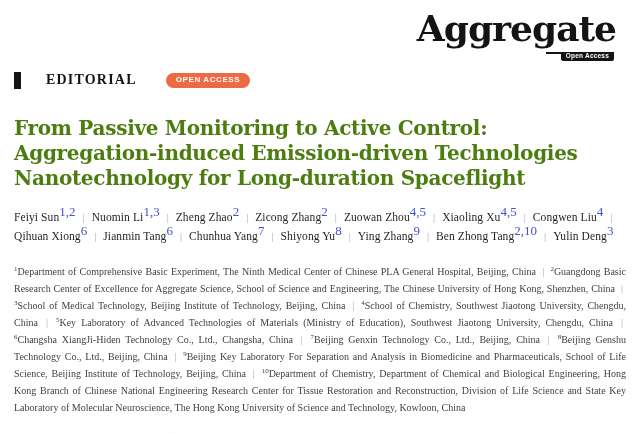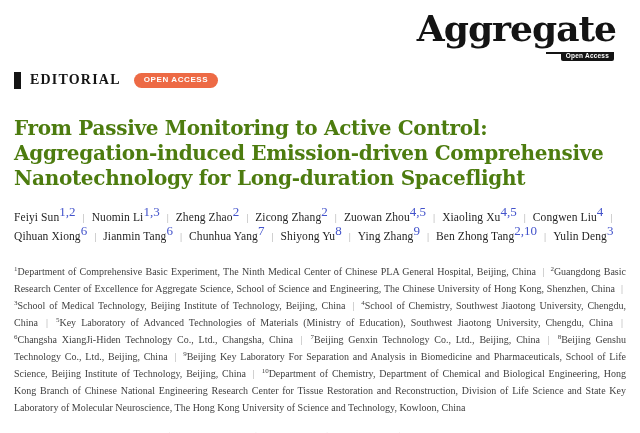--- a/index.html
+++ b/index.html
@@ -39,21 +39,21 @@
     position:absolute;right:2px;bottom:-9px;
     background:#141414;color:#ffffff;
     font-family:"Liberation Sans",sans-serif;
     font-size:6.5px;font-weight:bold;line-height:1;
     padding:1.5px 5px;border-radius:2px;
     letter-spacing:0.2px;
   }
 
   
   .kicker{
-    display:flex;align-items:center;gap:9px;
+    display:flex;align-items:center;gap:25px;
     margin-top:18px;height:20px;
   }
   .kicker-bar{width:7px;height:17px;background:#141414;}
   .kicker-label{
     font-family:"Liberation Serif",serif;
     font-weight:bold;font-size:14px;letter-spacing:1.2px;
     color:#141414;
   }
   .oa-pill{
     background:var(--accent-orange);color:#ffffff;
@@ -121,21 +121,21 @@
   </div>
 
   <div class="kicker">
     <span class="kicker-bar"></span>
     <span class="kicker-label">EDITORIAL</span>
     <span class="oa-pill">OPEN ACCESS</span>
   </div>
 
   <h1 class="title">
     <div>From Passive Monitoring to Active Control:</div>
-    <div>Aggregation-induced Emission-driven Comprehensive</div>
+    <div>Aggregation-induced Emission-driven Technologies</div>
     <div>Nanotechnology for Long-duration Spaceflight</div>
   </h1>
 
   <div class="authors" id="authors"><span class="author"><span class="name">Feiyi Sun</span><sup>1,2</sup></span><span class="author-sep">|</span><span class="author"><span class="name">Nuomin Li</span><sup>1,3</sup></span><span class="author-sep">|</span><span class="author"><span class="name">Zheng Zhao</span><sup>2</sup></span><span class="author-sep">|</span><span class="author"><span class="name">Zicong Zhang</span><sup>2</sup></span><span class="author-sep">|</span><span class="author"><span class="name">Zuowan Zhou</span><sup>4,5</sup></span><span class="author-sep">|</span><span class="author"><span class="name">Xiaoling Xu</span><sup>4,5</sup></span><span class="author-sep">|</span><span class="author"><span class="name">Congwen Liu</span><sup>4</sup></span><span class="author-sep">|</span><br><span class="author"><span class="name">Qihuan Xiong</span><sup>6</sup></span><span class="author-sep">|</span><span class="author"><span class="name">Jianmin Tang</span><sup>6</sup></span><span class="author-sep">|</span><span class="author"><span class="name">Chunhua Yang</span><sup>7</sup></span><span class="author-sep">|</span><span class="author"><span class="name">Shiyong Yu</span><sup>8</sup></span><span class="author-sep">|</span><span class="author"><span class="name">Ying Zhang</span><sup>9</sup></span><span class="author-sep">|</span><span class="author"><span class="name">Ben Zhong Tang</span><sup>2,10</sup></span><span class="author-sep">|</span><span class="author"><span class="name">Yulin Deng</span><sup>3</sup></span></div>
 
   <p class="affiliations" id="affiliations"><sup>1</sup><span>Department of Comprehensive Basic Experiment, The Ninth Medical Center of Chinese PLA General Hospital, Beijing, China</span><span class="aff-sep"> | </span><sup>2</sup><span>Guangdong Basic Research Center of Excellence for Aggregate Science, School of Science and Engineering, The Chinese University of Hong Kong, Shenzhen, China</span><span class="aff-sep"> | </span><sup>3</sup><span>School of Medical Technology, Beijing Institute of Technology, Beijing, China</span><span class="aff-sep"> | </span><sup>4</sup><span>School of Chemistry, Southwest Jiaotong University, Chengdu, China</span><span class="aff-sep"> | </span><sup>5</sup><span>Key Laboratory of Advanced Technologies of Materials (Ministry of Education), Southwest Jiaotong University, Chengdu, China</span><span class="aff-sep"> | </span><sup>6</sup><span>Changsha XiangJi-Hiden Technology Co., Ltd., Changsha, China</span><span class="aff-sep"> | </span><sup>7</sup><span>Beijing Genxin Technology Co., Ltd., Beijing, China</span><span class="aff-sep"> | </span><sup>8</sup><span>Beijing Genshu Technology Co., Ltd., Beijing, China</span><span class="aff-sep"> | </span><sup>9</sup><span>Beijing Key Laboratory For Separation and Analysis in Biomedicine and Pharmaceuticals, School of Life Science, Beijing Institute of Technology, Beijing, China</span><span class="aff-sep"> | </span><sup>10</sup><span>Department of Chemistry, Department of Chemical and Biological Engineering, Hong Kong Branch of Chinese National Engineering Research Center for Tissue Restoration and Reconstruction, Division of Life Science and State Key Laboratory of Molecular Neuroscience, The Hong Kong University of Science and Technology, Kowloon, China</span></p>
 
   <p class="correspondence" id="correspondence"><span class="corr-label">Correspondence: </span><span>Ben Zhong Tang </span><span class="corr-paren">(</span><a href="mailto:tangbenz@cuhk.edu">tangbenz@cuhk.edu</a><span class="corr-paren">)</span><span class="corr-sep">|</span><span>Yulin Deng </span><span class="corr-paren">(</span><a href="mailto:deng@bit.edu.cn">deng@bit.edu.cn</a><span class="corr-paren">)</span></p>
 
 </div>

